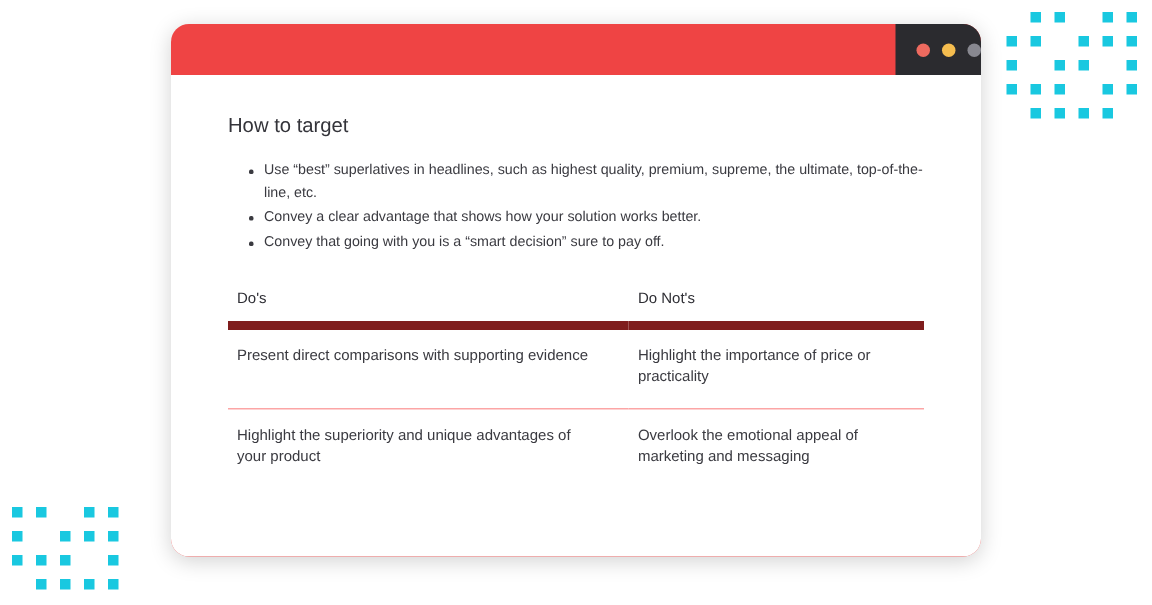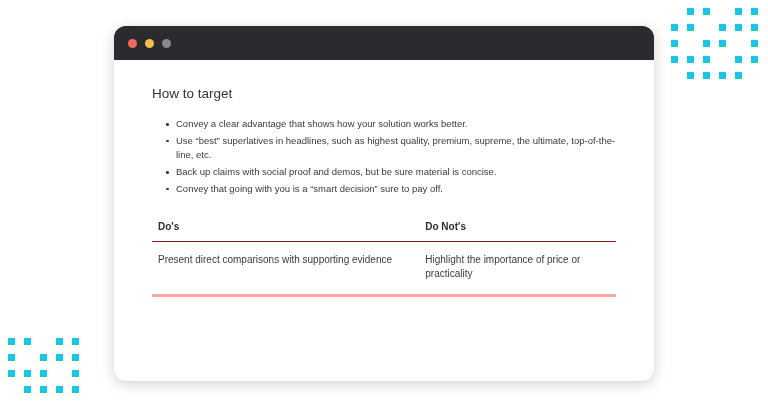--- a/index.html
+++ b/index.html
@@ -37,29 +37,30 @@
   #dots-bottom-left {
     bottom: 10px;
     left: 8px;
     grid-template-columns: repeat(5, 7px);
   }
 
   
   .window {
     position: absolute;
     left: 114px;
-    top: 26px;
+    top: 16px;
     width: 540px;
     height: 355px;
-    background: #fdba74;
+    background: #ef4444;
     border-radius: 12px;
     box-shadow: 0 3px 14px rgba(0,0,0,0.18);
     overflow: hidden;
     display: flex;
     flex-direction: column;
+    align-items: flex-end;
   }
   .titlebar {
     height: 34px;
     background: #2b2b2f;
     display: flex;
     align-items: center;
     padding-left: 14px;
     flex: none;
   }
   .traffic {
@@ -117,32 +118,32 @@
   }
 
   table.dos-table {
     width: 100%;
     border-collapse: collapse;
     table-layout: fixed;
   }
   table.dos-table th {
     text-align: left;
     font-size: 10px;
-    font-weight: 700;
+    font-weight: 400;
     color: #2e2e34;
     padding: 4px 6px 9px 6px;
-    border-bottom: 1px solid #7f1d1d;
+    border-bottom: 6px solid #7f1d1d;
     margin-top: 25px;
   }
   table.dos-table td {
     font-size: 10px;
     line-height: 1.45;
     color: #3a3a40;
     padding: 11px 6px 12px 6px;
-    border-bottom: 3px solid #fca5a5;
+    border-bottom: 1px solid #fca5a5;
     vertical-align: top;
   }
   table.dos-table tr.last-row td {
     border-bottom: none;
   }
   table.dos-table th:first-child,
   table.dos-table td:first-child {
     width: 52%;
     padding-right: 20px;
   }
@@ -214,35 +215,38 @@
       <span class="light yellow"></span>
       <span class="light green"></span>
     </div>
   </div>
 
   <div class="content">
 
     <h1 class="doc-title">How to target</h1>
 
     <ul class="bullets">
+      <li>Use “best” superlatives in headlines, such as highest quality, premium, supreme, the ultimate, top-of-the-line, etc.</li>
       <li>Convey a clear advantage that shows how your solution works better.</li>
-      <li>Use “best” superlatives in headlines, such as highest quality, premium, supreme, the ultimate, top-of-the-line, etc.</li>
-      <li>Back up claims with social proof and demos, but be sure material is concise.</li>
       <li>Convey that going with you is a “smart decision” sure to pay off.</li>
     </ul>
 
     <table class="dos-table">
       <thead>
         <tr>
           <th>Do's</th>
           <th>Do Not's</th>
         </tr>
       </thead>
       <tbody>
         <tr>
           <td>Present direct comparisons with supporting evidence</td>
           <td>Highlight the importance of price or practicality</td>
         </tr>
+        <tr class="last-row">
+          <td>Highlight the superiority and unique advantages of your product</td>
+          <td>Overlook the emotional appeal of marketing and messaging</td>
+        </tr>
       </tbody>
     </table>
 
   </div>
 </div>
 
 </body></html>

